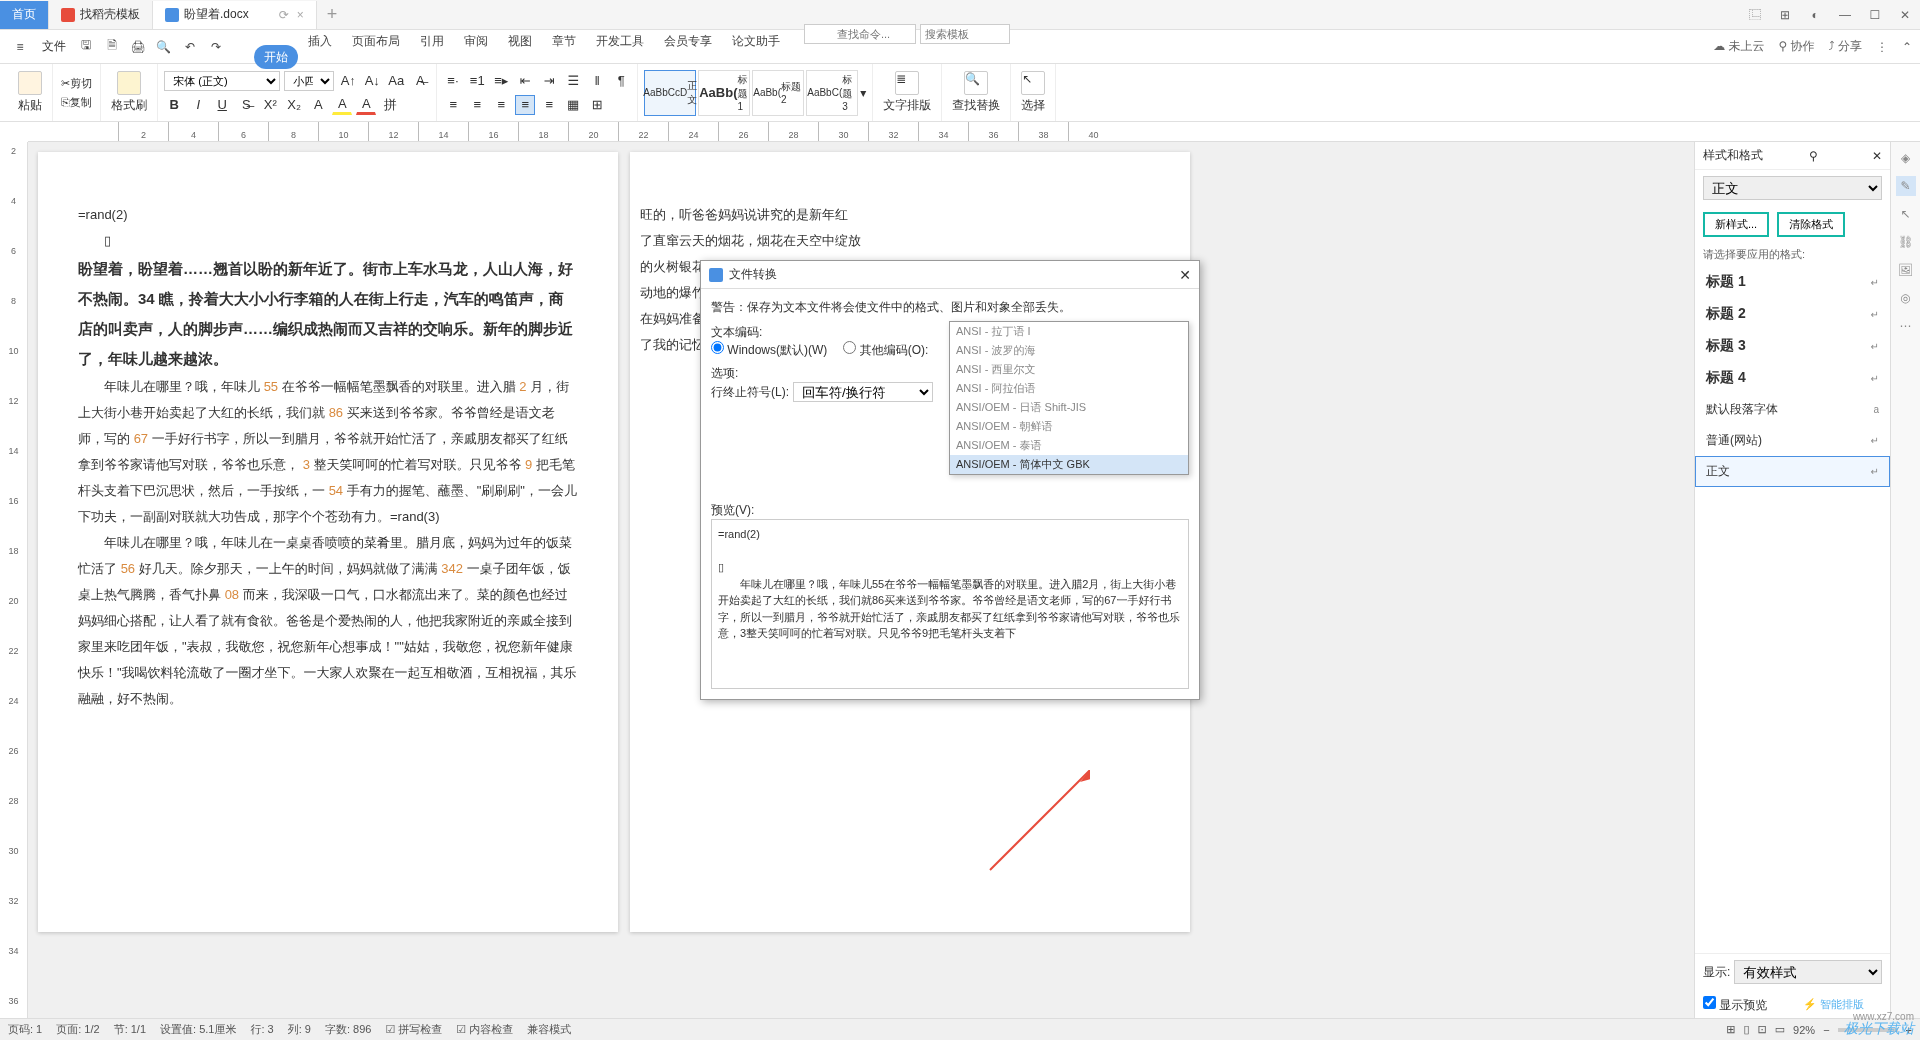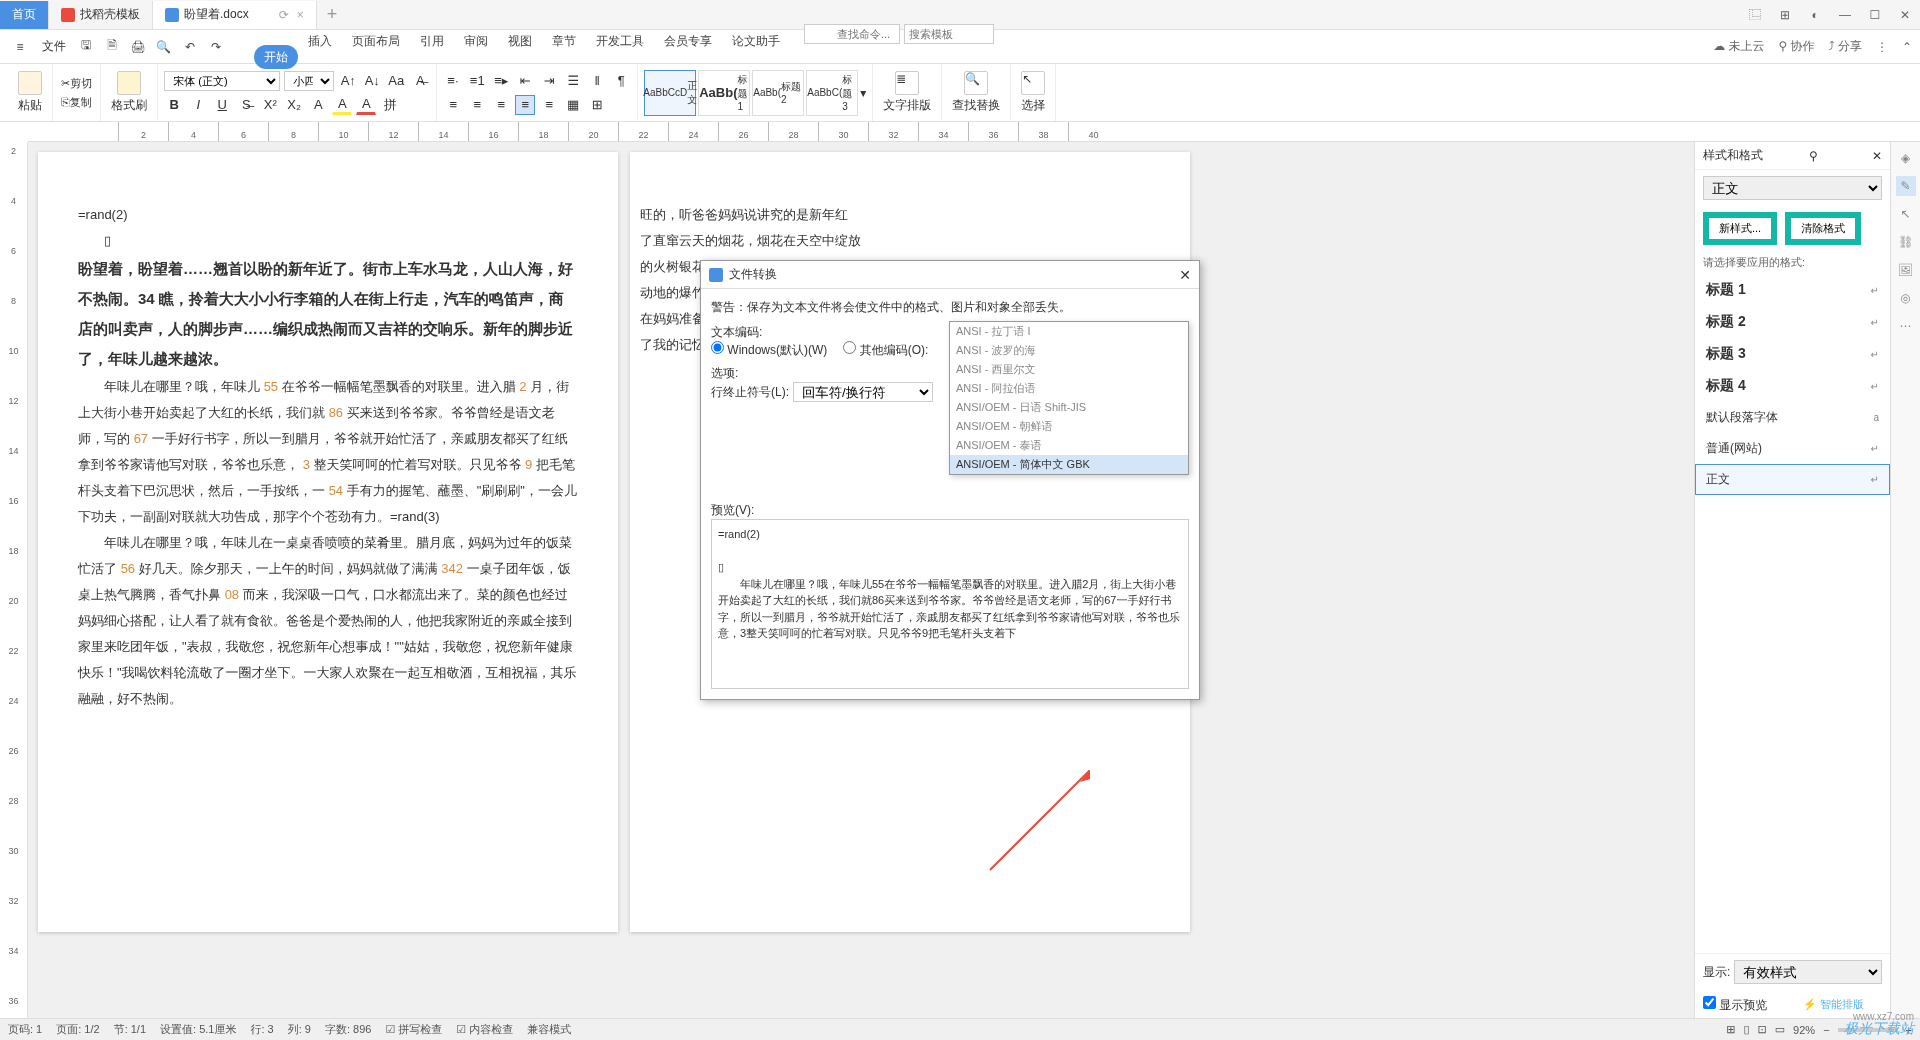--- a/index.html
+++ b/index.html
@@ -43,21 +43,21 @@
 .page{background:#fff;box-shadow:0 1px 4px rgba(0,0,0,.2);width:580px;height:780px;padding:50px 40px;font-size:13px;line-height:2;font-family:SimSun,serif}
 .page h3{font-size:15px;text-indent:0}
 .page p{text-indent:2em;margin-bottom:0}
 .page .num{color:#d98b40}
 .sidepanel{width:196px;background:#fff;border-left:1px solid #ddd;display:flex;flex-direction:column}
 .sp-title{height:28px;display:flex;align-items:center;padding:0 8px;border-bottom:1px solid #eee;font-size:12px}
 .sp-close{margin-left:auto;cursor:pointer}
 .sp-row{padding:6px 8px}
 .sp-select{width:100%;border:1px solid #ccc;height:24px;padding:0 4px}
 .sp-btns{display:flex;gap:8px;padding:6px 8px}
-.sp-btn{border:6px solid #14b8a6;padding:3px 10px;font-size:11px;cursor:pointer;background:#fff}
+.sp-btn{border:2px solid #14b8a6;padding:3px 10px;font-size:11px;cursor:pointer;background:#fff}
 .sp-label{padding:4px 8px;font-size:11px;color:#666}
 .sp-item{padding:6px 10px;display:flex;align-items:center;justify-content:space-between;cursor:pointer;border:1px solid transparent}
 .sp-item.sel{border:1px solid #4a90e2;background:#f0f7ff}
 .sp-item .h{font-weight:bold;font-size:14px}
 .sp-sym{font-size:10px;color:#888}
 .right-tools{width:30px;background:#f8f8f8;border-left:1px solid #ddd;display:flex;flex-direction:column;align-items:center;padding-top:6px;gap:8px}
 .rt-icon{width:20px;height:20px;cursor:pointer;color:#888;display:flex;align-items:center;justify-content:center}
 .statusbar{position:absolute;bottom:0;left:0;right:0;height:22px;background:#f0f0f0;border-top:1px solid #ddd;display:flex;align-items:center;padding:0 8px;font-size:11px;color:#555;gap:14px}
 .statusbar .right{margin-left:auto;display:flex;align-items:center;gap:8px}
 .dialog{position:absolute;left:700px;top:260px;width:500px;background:#fff;border:1px solid #999;box-shadow:2px 2px 8px rgba(0,0,0,.3)}
@@ -119,21 +119,21 @@
     <div class="menu-tab active">开始</div>
     <div class="menu-tab">插入</div>
     <div class="menu-tab">页面布局</div>
     <div class="menu-tab">引用</div>
     <div class="menu-tab">审阅</div>
     <div class="menu-tab">视图</div>
     <div class="menu-tab">章节</div>
     <div class="menu-tab">开发工具</div>
     <div class="menu-tab">会员专享</div>
     <div class="menu-tab">论文助手</div>
-    <input class="r-select" style="margin-left: 14px; width: 96px; padding-left: 32px;" placeholder="查找命令...">
+    <input class="r-select" style="margin-left: 14px; width: 112px; padding-left: 32px;" placeholder="查找命令...">
     <input class="r-select" style="margin-left: 4px; width: 90px;" placeholder="搜索模板">
   </div>
   <div class="menu-right">
     <span>☁ <span>未上云</span></span>
     <span>⚲ <span>协作</span></span>
     <span>⤴ <span>分享</span></span>
     <span>⋮</span>
     <span>⌃</span>
   </div>
 </div>

